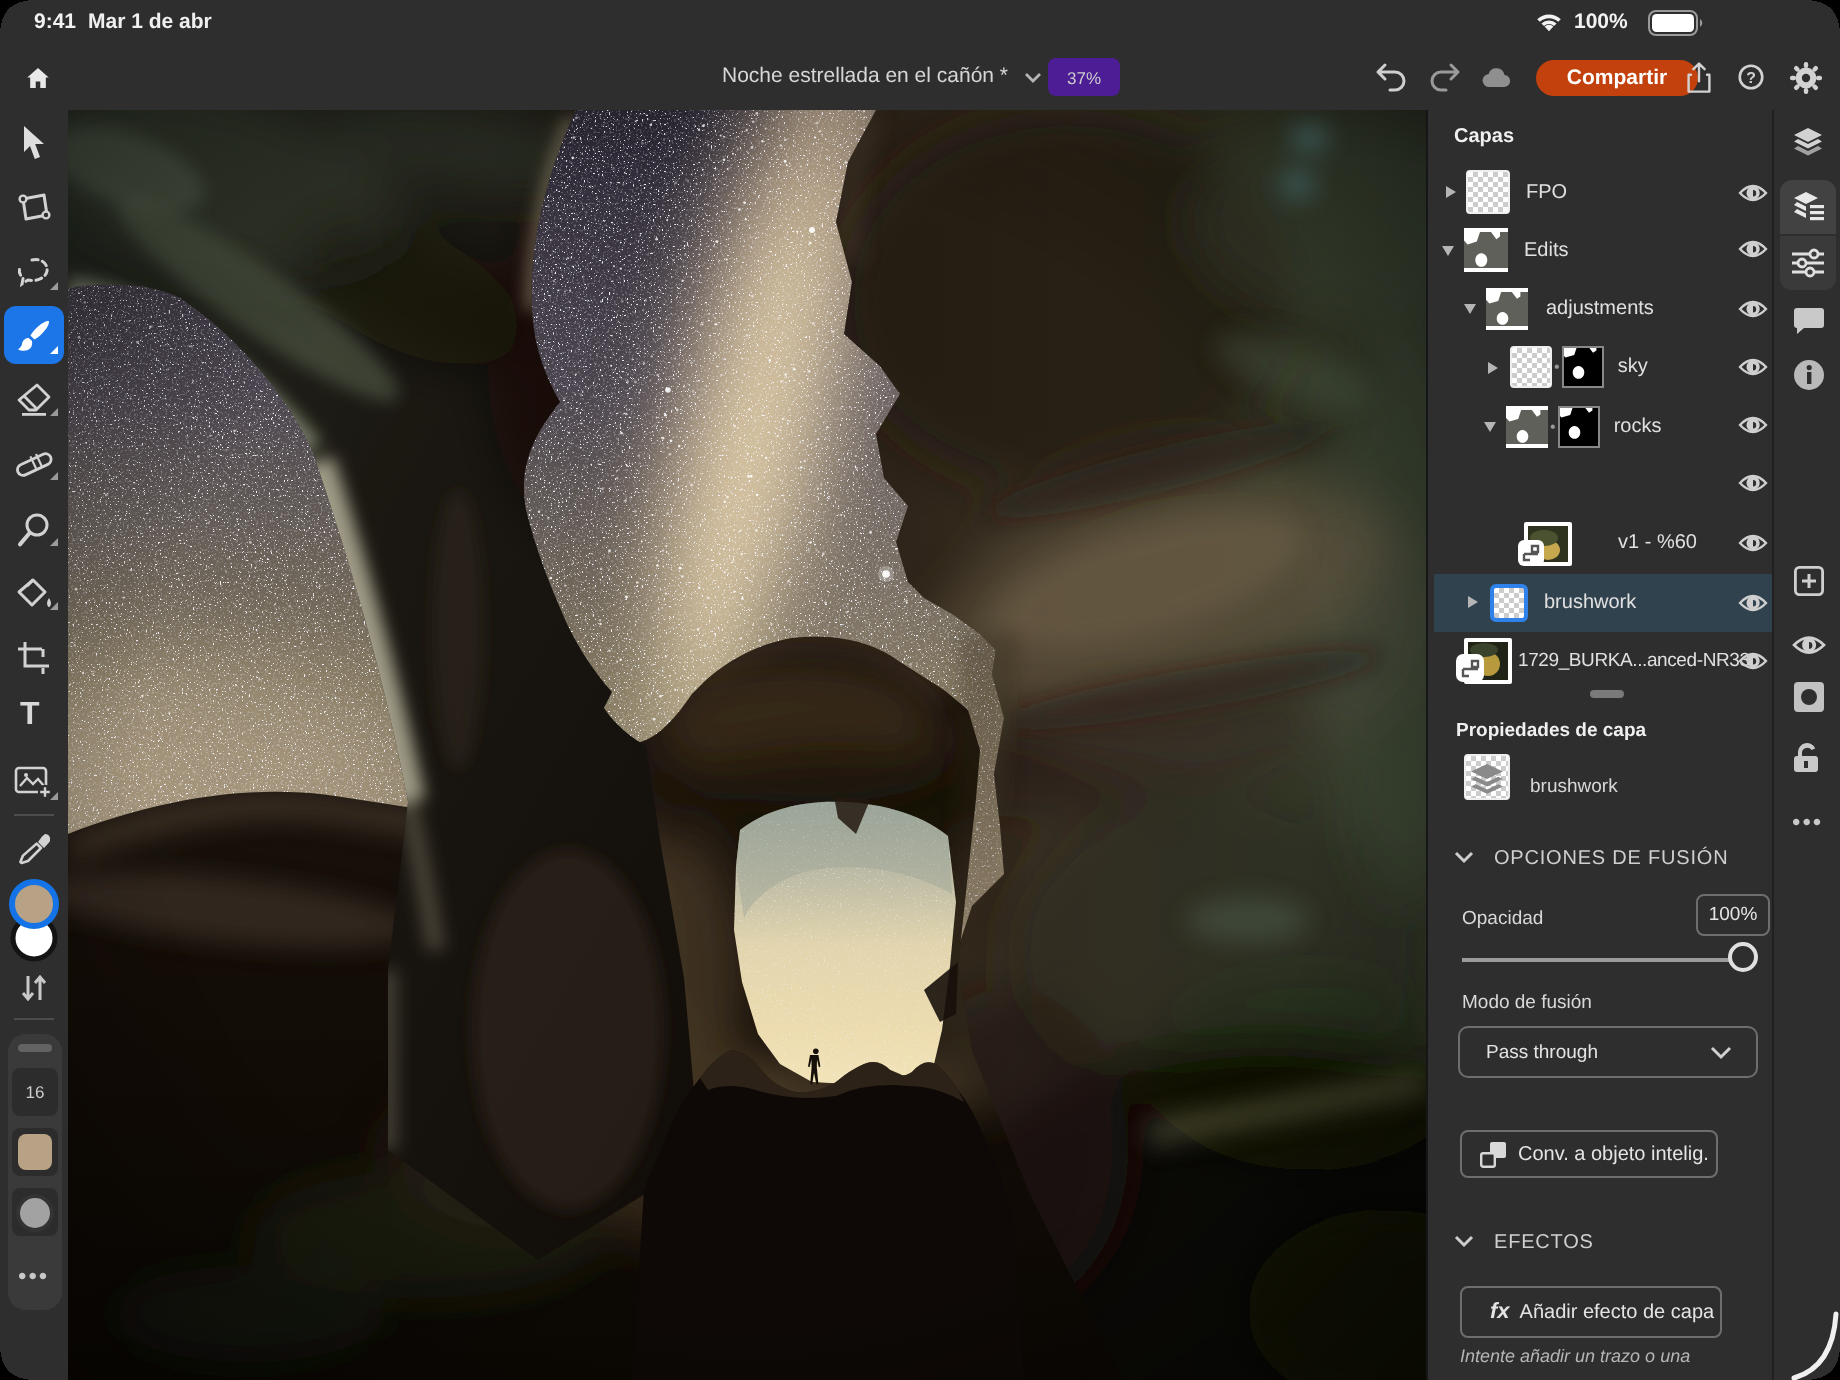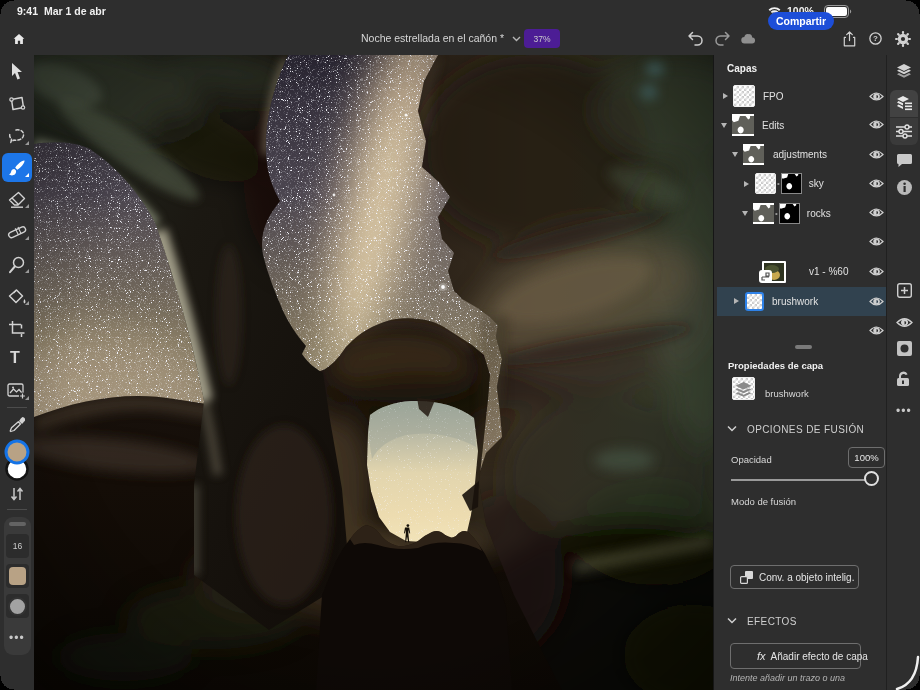--- a/index.html
+++ b/index.html
@@ -45,21 +45,21 @@
 <div class="abs chip" style="left:524px;top:29px;width:36px;height:19px;font-size:8.5px">37%</div>
 <svg class="abs" style="left:687px;top:31px" width="17" height="15" viewBox="0 0 17 15">
     <path d="M5.5 1.5 L2 5 l3.5 3.5 M2 5 h8.5 a4.5 4.5 0 0 1 0 9 H8" stroke="#cfcfcf" stroke-width="1.5" fill="none" stroke-linecap="round" stroke-linejoin="round"></path>
   </svg>
 <svg class="abs" style="left:714px;top:31px" width="17" height="15" viewBox="0 0 17 15">
     <path d="M11.5 1.5 L15 5 l-3.5 3.5 M15 5 H6.5 a4.5 4.5 0 0 0 0 9 H9" stroke="#9a9a9a" stroke-width="1.5" fill="none" stroke-linecap="round" stroke-linejoin="round"></path>
   </svg>
 <svg class="abs" style="left:741px;top:34px" width="15" height="10" viewBox="0 0 20 13" fill="#8f8f8f">
     <path d="M10 0 a5 5 0 0 1 5 4.5 a4 4 0 0 1-.6 8 H5 a4.3 4.3 0 0 1-.6-8.6 A5 5 0 0 1 10 0Z"></path>
   </svg>
-<div class="abs" style="left:768px;top:12px;width:66px;height:18px;border-radius:9px;background:#1d4ed8;color:#fff;font-size:10.5px;font-weight:bold;display:flex;align-items:center;justify-content:center">Compartir</div>
+<div class="abs" style="left:768px;top:30px;width:81px;height:18px;border-radius:9px;background:#c2410c;color:#fff;font-size:10.5px;font-weight:bold;display:flex;align-items:center;justify-content:center">Compartir</div>
 <svg class="abs" style="left:843px;top:31px" width="13" height="16" viewBox="0 0 16 20">
     <path d="M8 1 v11 M4.5 4.5 L8 1 l3.5 3.5 M3 8 H1.5 v10.5 h13 V8 H13" stroke="#d2d2d2" stroke-width="1.5" fill="none" stroke-linecap="round" stroke-linejoin="round"></path>
   </svg>
 <svg class="abs" style="left:869px;top:32px" width="13" height="13" viewBox="0 0 18 18">
     <circle cx="9" cy="9" r="7.8" stroke="#d2d2d2" stroke-width="1.8" fill="none"></circle>
     <text x="9" y="13" text-anchor="middle" font-size="11" font-weight="bold" fill="#d2d2d2" font-family="Liberation Sans">?</text>
   </svg>
 <svg class="abs" style="left:895px;top:31px" width="16" height="16" viewBox="0 0 16 16">
     <g fill="#d2d2d2">
       <circle cx="8" cy="8" r="5.2"></circle>
@@ -1059,20 +1059,31 @@
         <path d="M3 16 h7 M3 16 v3 h3 M7 12 v3 h3 v-3Z" stroke="#555" stroke-width="1.2" fill="none"></path>
       </svg>
       <span class="lname" style="margin-left:23px">v1 - %60</span>
     </div>
 <div class="abs" style="top:231.6px;left:3px;width:169px;height:29.5px;background:#31424f"></div>
 <div class="row" style="top:231.6px">
       <span class="dis" style="margin-left:20px"></span>
       <span class="thumb checker" style="width:19px;height:19px;margin-left:6px;border:2.5px solid #2e82e9;border-radius:3px"></span>
       <span class="lname" style="margin-left:8px">brushwork</span>
     </div>
+<div class="row" style="top:260.9px">
+      <svg style="margin-left:14px" width="28" height="23" viewBox="0 0 28 23">
+        <rect x="4" width="24" height="23" rx="1" fill="#fff"></rect>
+        <rect x="6" y="2" width="20" height="19" fill="#1f2416"></rect>
+        <ellipse cx="16" cy="13" rx="6" ry="6" fill="#b89a3e"></ellipse>
+        <ellipse cx="14" cy="6" rx="7" ry="3.5" fill="#39422a"></ellipse>
+        <rect x="0" y="8" width="14" height="14" rx="3.5" fill="#fff"></rect>
+        <path d="M3.5 15.5 h7.5 M3.5 15.5 v3.5 h3 M8 11.5 v3 h3 v-3Z" stroke="#555" stroke-width="1.2" fill="none"></path>
+      </svg>
+      <span class="lname" style="margin-left:3px;font-size:9.5px;letter-spacing:-.2px">1729_BURKA...anced-NR33</span>
+    </div>
 <svg class="abs eyeic" style="top:34.5px" width="15" height="13" viewBox="0 0 15 13">
       <path d="M1 6.5 Q7.5 -0.5 14 6.5 Q7.5 13.5 1 6.5Z" fill="none" stroke="#cfcfcf" stroke-width="1.2"></path>
       <path d="M7.5 3.2 a3.3 3.3 0 1 0 .1 0 M7.5 5 a1.6 1.6 0 0 1 0 3.2" fill="#cfcfcf"></path>
     </svg>
     <svg class="abs eyeic" style="top:62.9px" width="15" height="13" viewBox="0 0 15 13">
       <path d="M1 6.5 Q7.5 -0.5 14 6.5 Q7.5 13.5 1 6.5Z" fill="none" stroke="#cfcfcf" stroke-width="1.2"></path>
       <path d="M7.5 3.2 a3.3 3.3 0 1 0 .1 0 M7.5 5 a1.6 1.6 0 0 1 0 3.2" fill="#cfcfcf"></path>
     </svg>
     <svg class="abs eyeic" style="top:92.8px" width="15" height="13" viewBox="0 0 15 13">
       <path d="M1 6.5 Q7.5 -0.5 14 6.5 Q7.5 13.5 1 6.5Z" fill="none" stroke="#cfcfcf" stroke-width="1.2"></path>
@@ -1111,29 +1122,35 @@
 <div class="abs" style="left:51px;top:333px;font-size:9.5px">brushwork</div>
 <svg class="abs" style="left:13px;top:370px" width="10" height="7" viewBox="0 0 10 7">
       <path d="M1 1.5 l4 4 4-4" stroke="#cfcfcf" stroke-width="1.5" fill="none"></path>
     </svg>
 <div class="abs hdr" style="left:33px;top:369px">OPCIONES DE FUSIÓN</div>
 <div class="abs" style="left:17px;top:399px;font-size:9.5px">Opacidad</div>
 <div class="abs btn" style="left:134px;top:392px;width:37px;height:21px;justify-content:center;font-size:9.5px">100%</div>
 <div class="abs" style="left:17px;top:423.5px;width:141px;height:2px;background:#9a9a9a"></div>
 <div class="abs" style="left:150px;top:416px;width:15px;height:15px;border-radius:50%;border:2px solid #e0e0e0;background:#2e2e2e"></div>
 <div class="abs" style="left:17px;top:441px;font-size:9.5px">Modo de fusión</div>
+<div class="abs btn" style="left:15px;top:458px;width:150px;height:26px;border-radius:5px;font-size:9.5px">
+      <span style="margin-left:13px">Pass through</span>
+      <svg style="position:absolute;right:12px" width="11" height="7" viewBox="0 0 11 7">
+        <path d="M1 1 l4.5 4.5 L10 1" stroke="#cfcfcf" stroke-width="1.5" fill="none"></path>
+      </svg>
+    </div>
 <div class="abs btn" style="left:16px;top:510px;width:129px;height:24px;font-size:10px"><svg style="margin:0 6px 0 9px" width="13" height="13" viewBox="0 0 13 13" fill="#d8d8d8">
         <rect x="5" width="8" height="8" rx="1"></rect>
         <rect x=".6" y="5.6" width="6.8" height="6.8" rx="1" fill="#2e2e2e" stroke="#d8d8d8" stroke-width="1.2"></rect>
       </svg>Conv. a objeto intelig.</div>
 <svg class="abs" style="left:13px;top:562px" width="10" height="7" viewBox="0 0 10 7">
       <path d="M1 1.5 l4 4 4-4" stroke="#cfcfcf" stroke-width="1.5" fill="none"></path>
     </svg>
 <div class="abs hdr" style="left:33px;top:561px">EFECTOS</div>
-<div class="abs btn" style="left:16px;top:588px;width:131px;height:26px;font-size:10px"><span style="margin:0 5px 0 26px;font-style:italic;font-weight:normal;font-size:11px">fx</span>Añadir efecto de capa</div>
+<div class="abs btn" style="left:16px;top:588px;width:131px;height:26px;font-size:10px"><span style="margin:0 5px 0 14px;font-style:italic;font-weight:bold;font-size:11px">fx</span>Añadir efecto de capa</div>
 <div class="abs" style="left:16px;top:618px;font-size:9px;font-style:italic;color:#b5b5b5">Intente añadir un trazo o una</div>
 </div>
 
 <div class="abs" id="rrail">
 <svg class="abs" style="left:10px;top:9px" width="14" height="14" viewBox="0 0 14 14" fill="#d2d2d2">
       <path d="M7 0 L14 3.5 7 7 0 3.5Z"></path>
       <path d="M2 5.5 L7 8 12 5.5 14 6.8 7 10.3 0 6.8Z"></path>
       <path d="M2 9 L7 11.5 12 9 14 10.3 7 13.8 0 10.3Z" opacity=".7"></path>
     </svg>
 <div class="abs" style="left:3px;top:35px;width:28px;height:27px;background:#424242;border-radius:6px 6px 0 0"></div>

